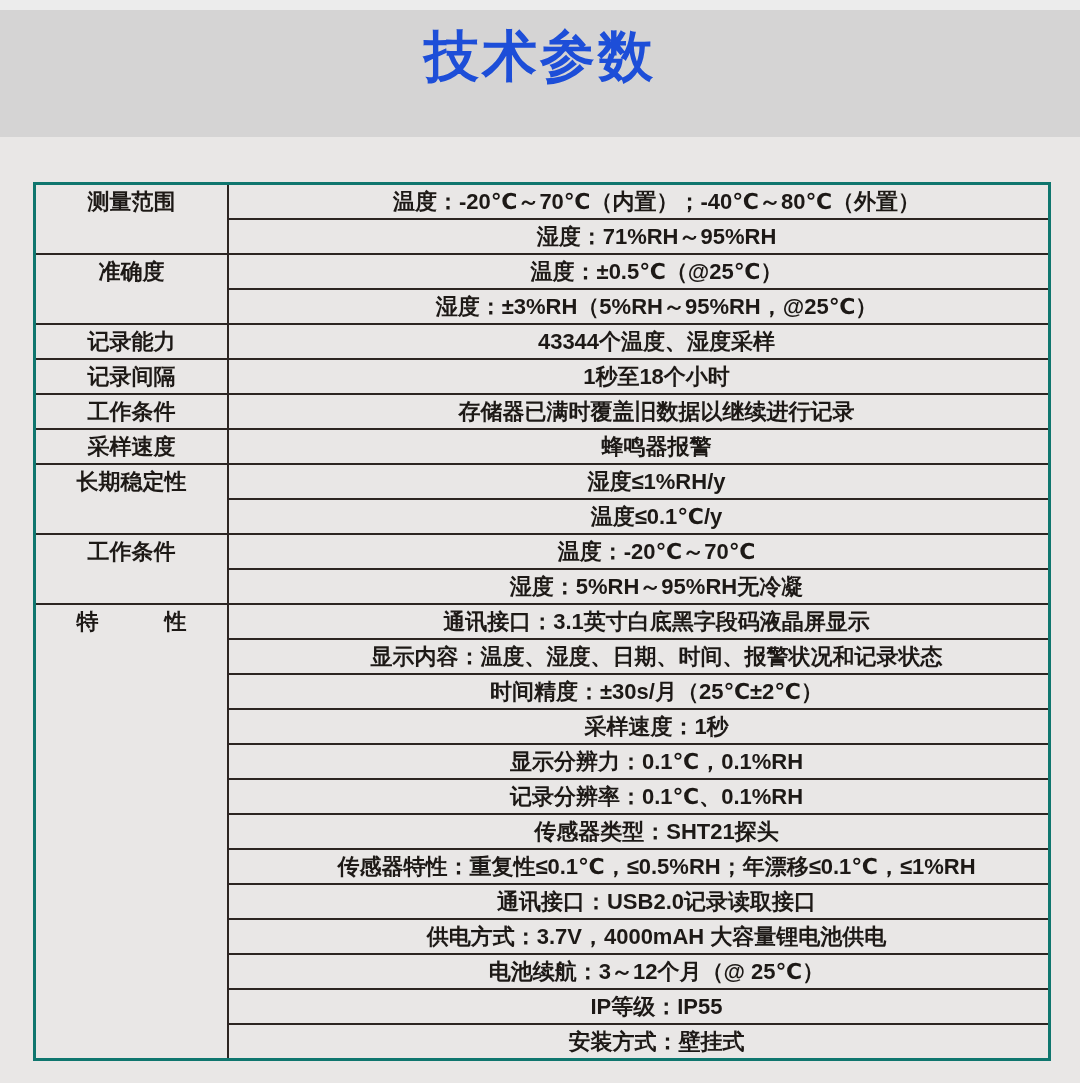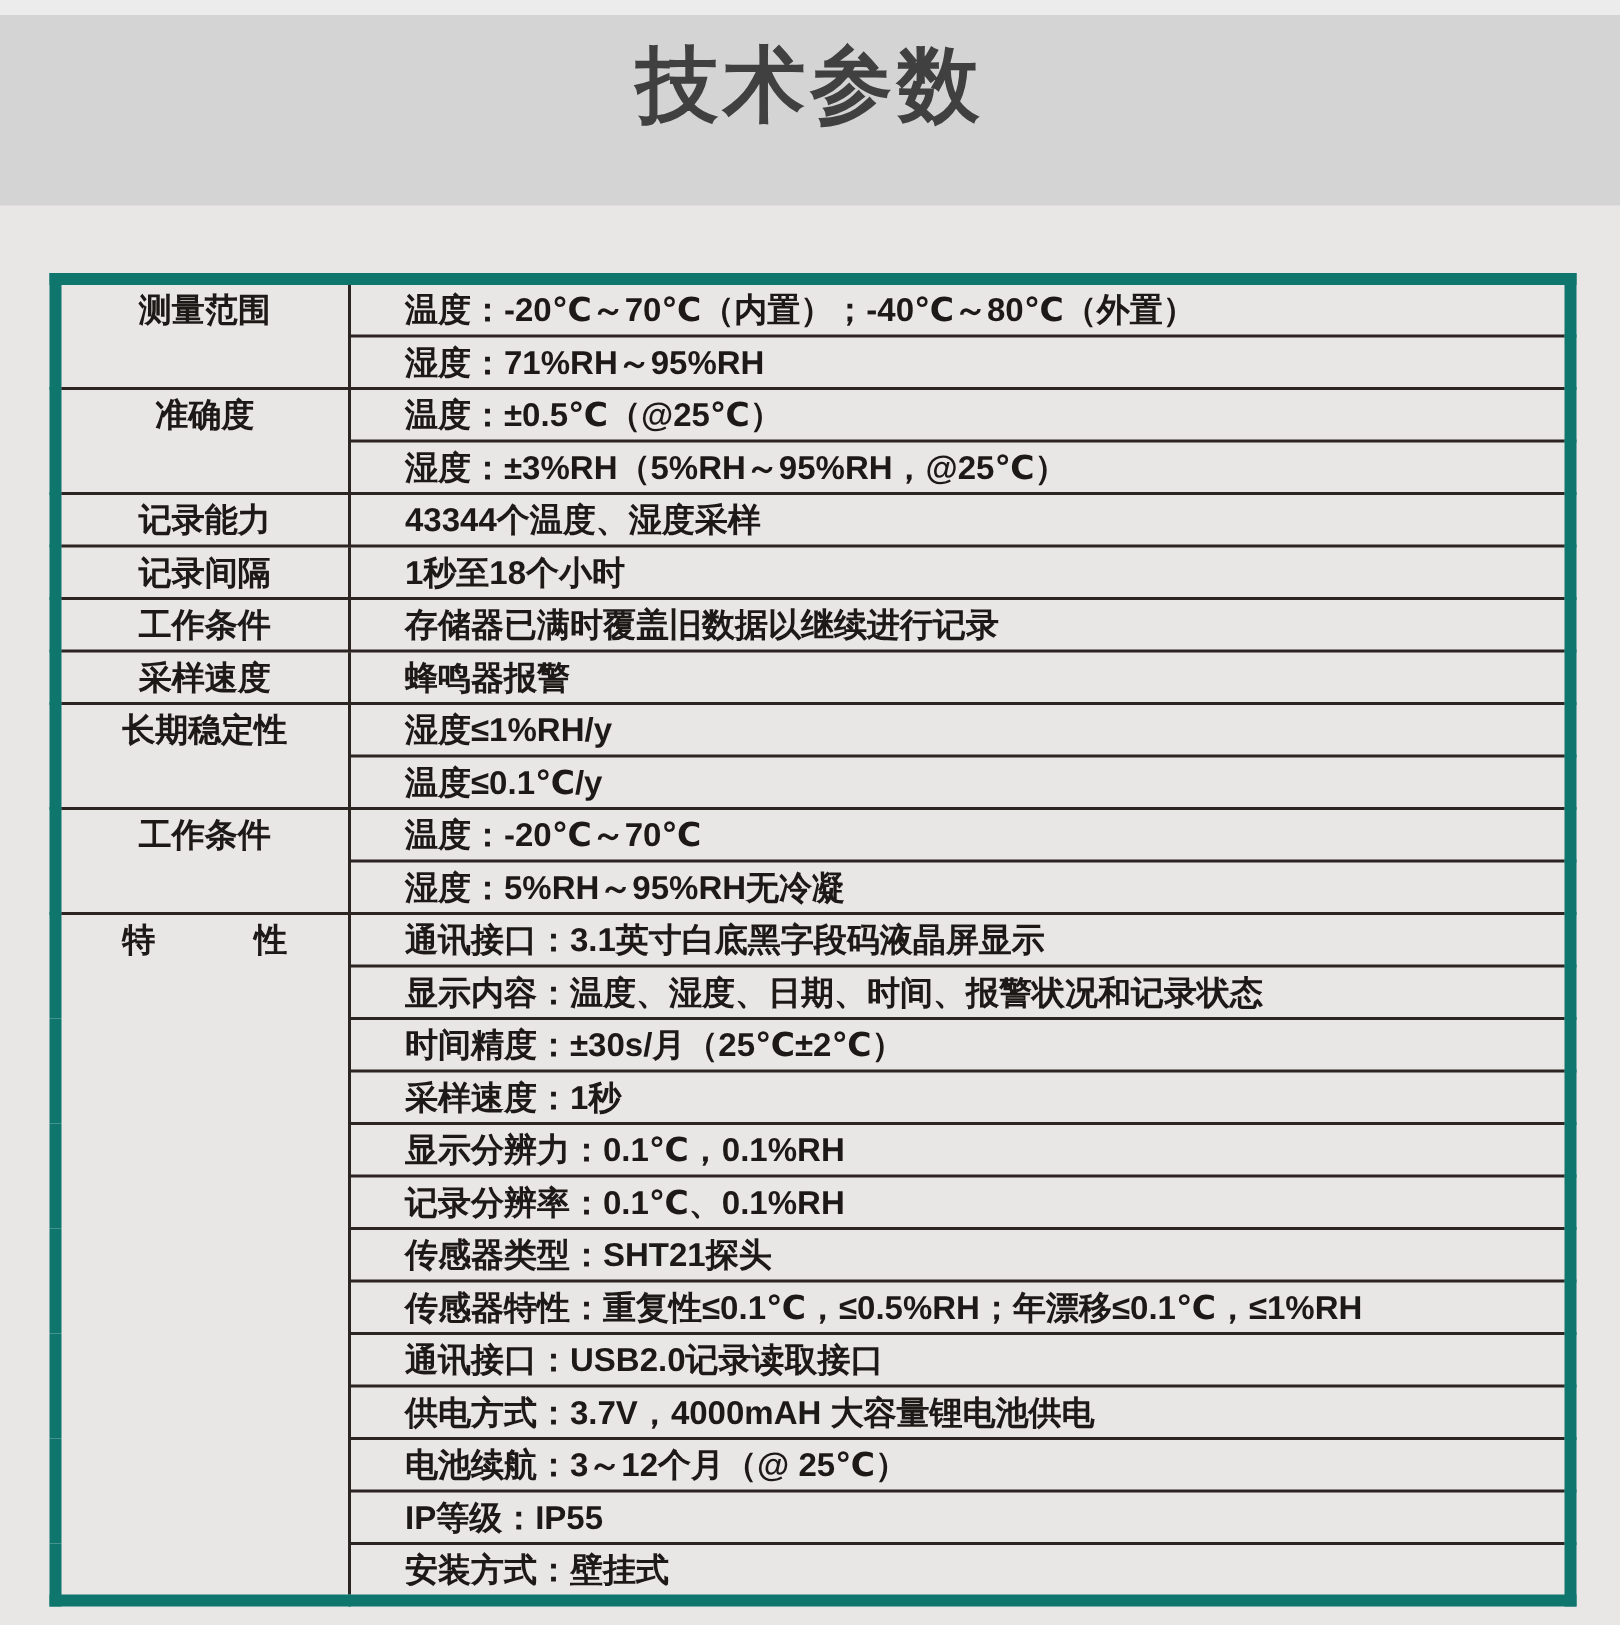--- a/index.html
+++ b/index.html
@@ -22,49 +22,50 @@
     text-align: center;
     overflow: hidden;
   }
   .page-title {
     margin: 0;
     padding-top: 16px;
     font-size: 55px;
     line-height: 60px;
     font-weight: bold;
     letter-spacing: 3px;
-    color: #404040;
+    color: #1d4ed8;
   }
   .page-subtitle {
     margin: 0;
     margin-top: 3px;
     font-size: 20px;
     line-height: 24px;
     font-weight: normal;
     letter-spacing: 0.5px;
     color: #3d3d3d;
   }
   .spec-table {
     margin-left: 33px;
     margin-top: 45px;
     width: 1018px;
     border-collapse: collapse;
     table-layout: fixed;
     background: #e9e7e6;
-    border: 8px solid #0f766e;
+    border: 3px solid #0f766e;
   }
   .spec-table td {
     border: 2px solid #2c2522;
     padding: 0;
     height: 33px;
     font-size: 22px;
     font-weight: bold;
     color: #1d1916;
     white-space: nowrap;
     overflow: hidden;
+    text-align: center;
   }
   td.cat {
     width: 191px;
     text-align: center;
     vertical-align: top;
     line-height: 33px;
   }
   td.val {
     padding-left: 36px;
     line-height: 33px;

